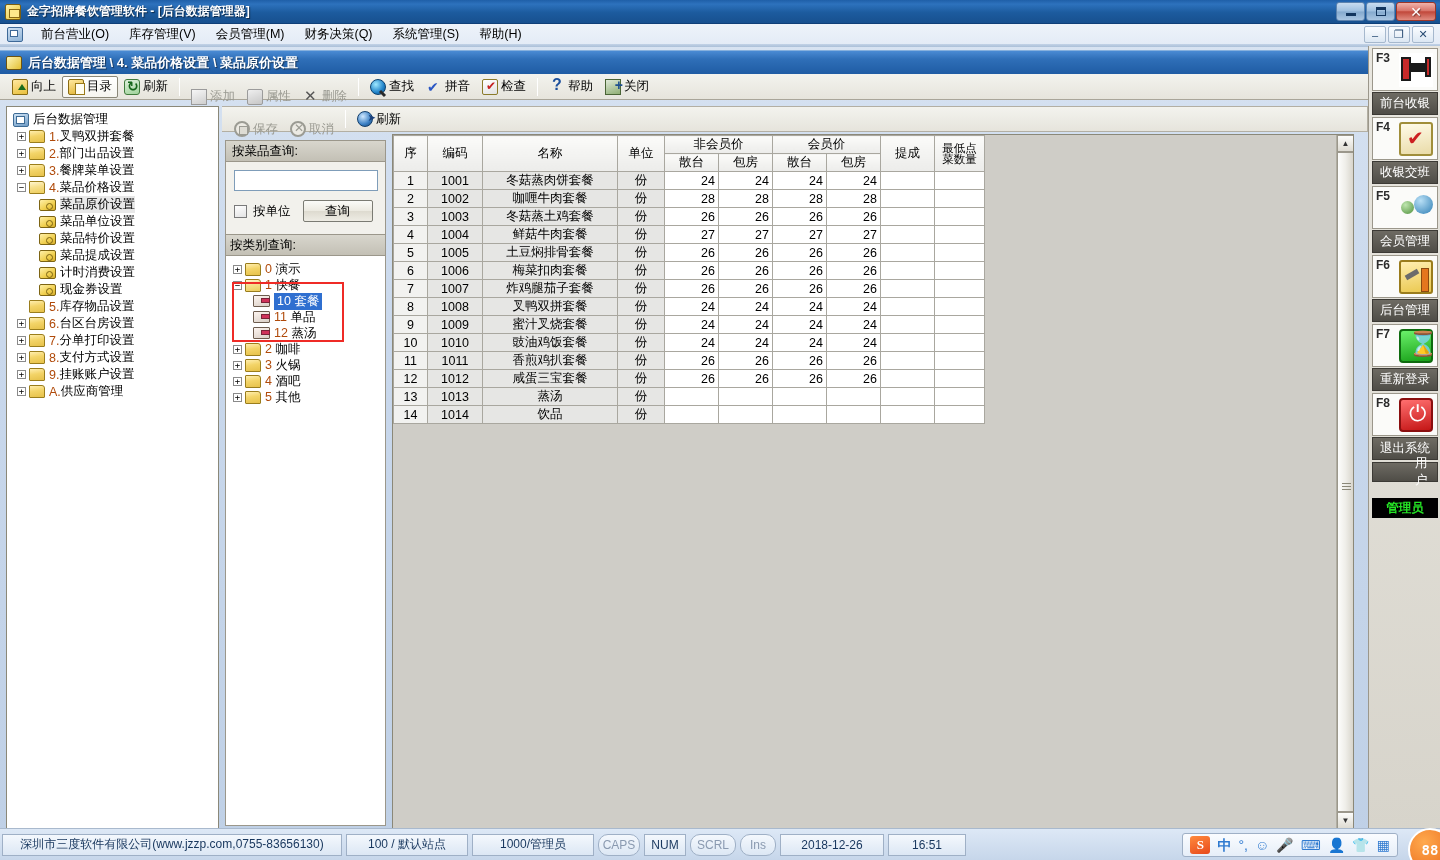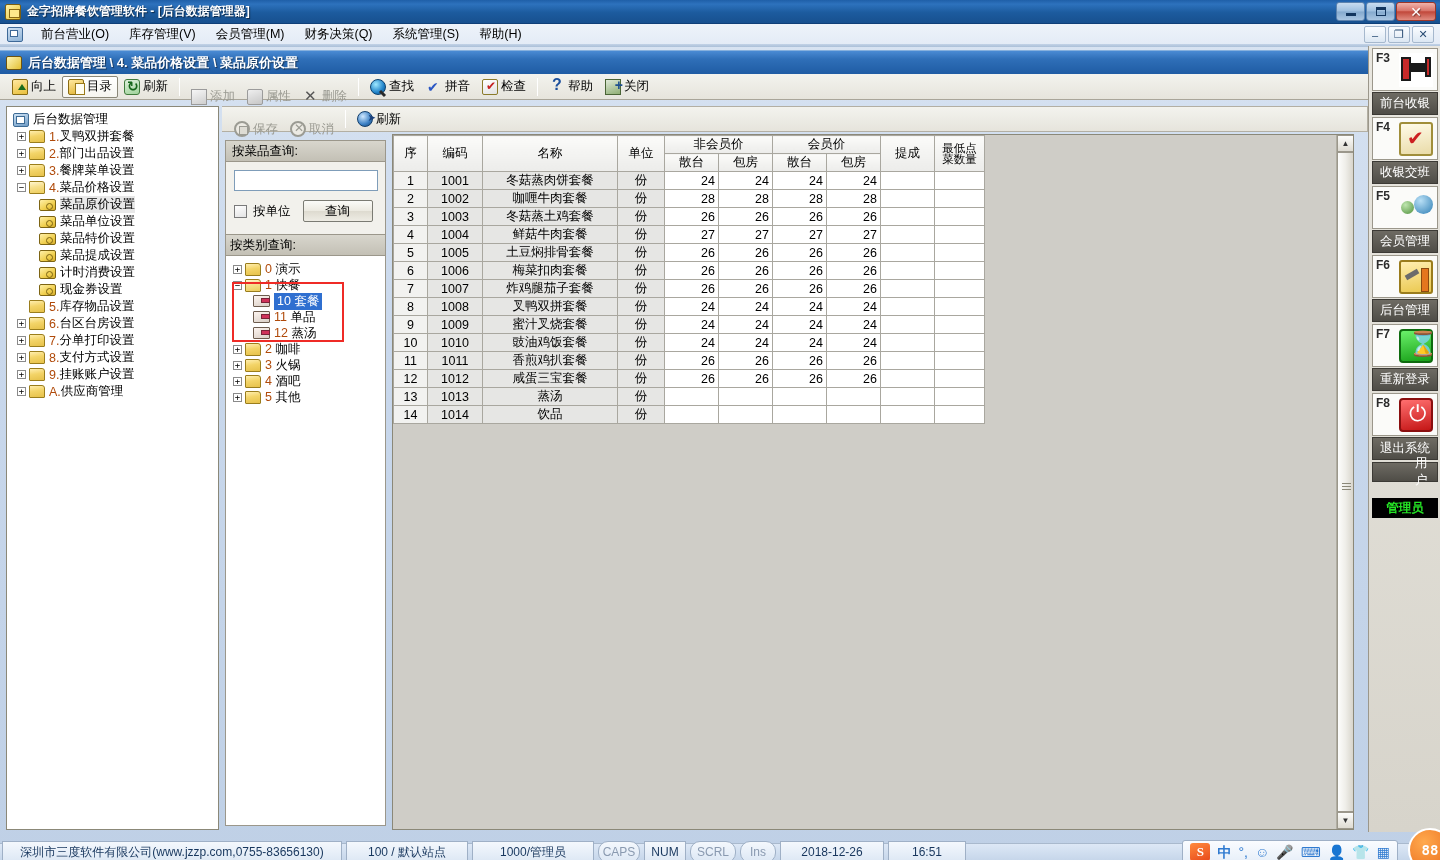--- a/index.html
+++ b/index.html
@@ -341,21 +341,21 @@
     background:linear-gradient(170deg,#6af06a,#18a018);border:2px solid #0e6b0e;border-radius:4px;
   }
   .fic-hour:after{content:"\231B";position:absolute;left:7px;top:-1px;font-size:24px;color:#fff;}
   .fic-power{
     background:linear-gradient(170deg,#ff6f6f,#c41616);border:2px solid #8a0f0f;border-radius:4px;
   }
   .fic-power:after{content:"\23FB";position:absolute;left:8px;top:1px;font-size:22px;color:#fff;}
 
   
   .statusbar{
-    position:absolute;left:0;bottom:0;width:1440px;height:17px;
+    position:absolute;left:0;bottom:0;width:1440px;height:32px;
     background:linear-gradient(180deg,#dde8f6,#c6d6ea);
     display:flex;align-items:center;border-top:1px solid #a9b9cd;
   }
   .sbcell{
     height:22px;margin:0 2px;border:1px solid #9fb0c6;
     background:linear-gradient(180deg,#f4f8fd,#dce7f4);
     display:flex;align-items:center;justify-content:center;
     font-size:12px;color:#17365d;padding:0 6px;white-space:nowrap;
   }
   .sbcell.dim{color:#8a9ab0;border-radius:10px;}

